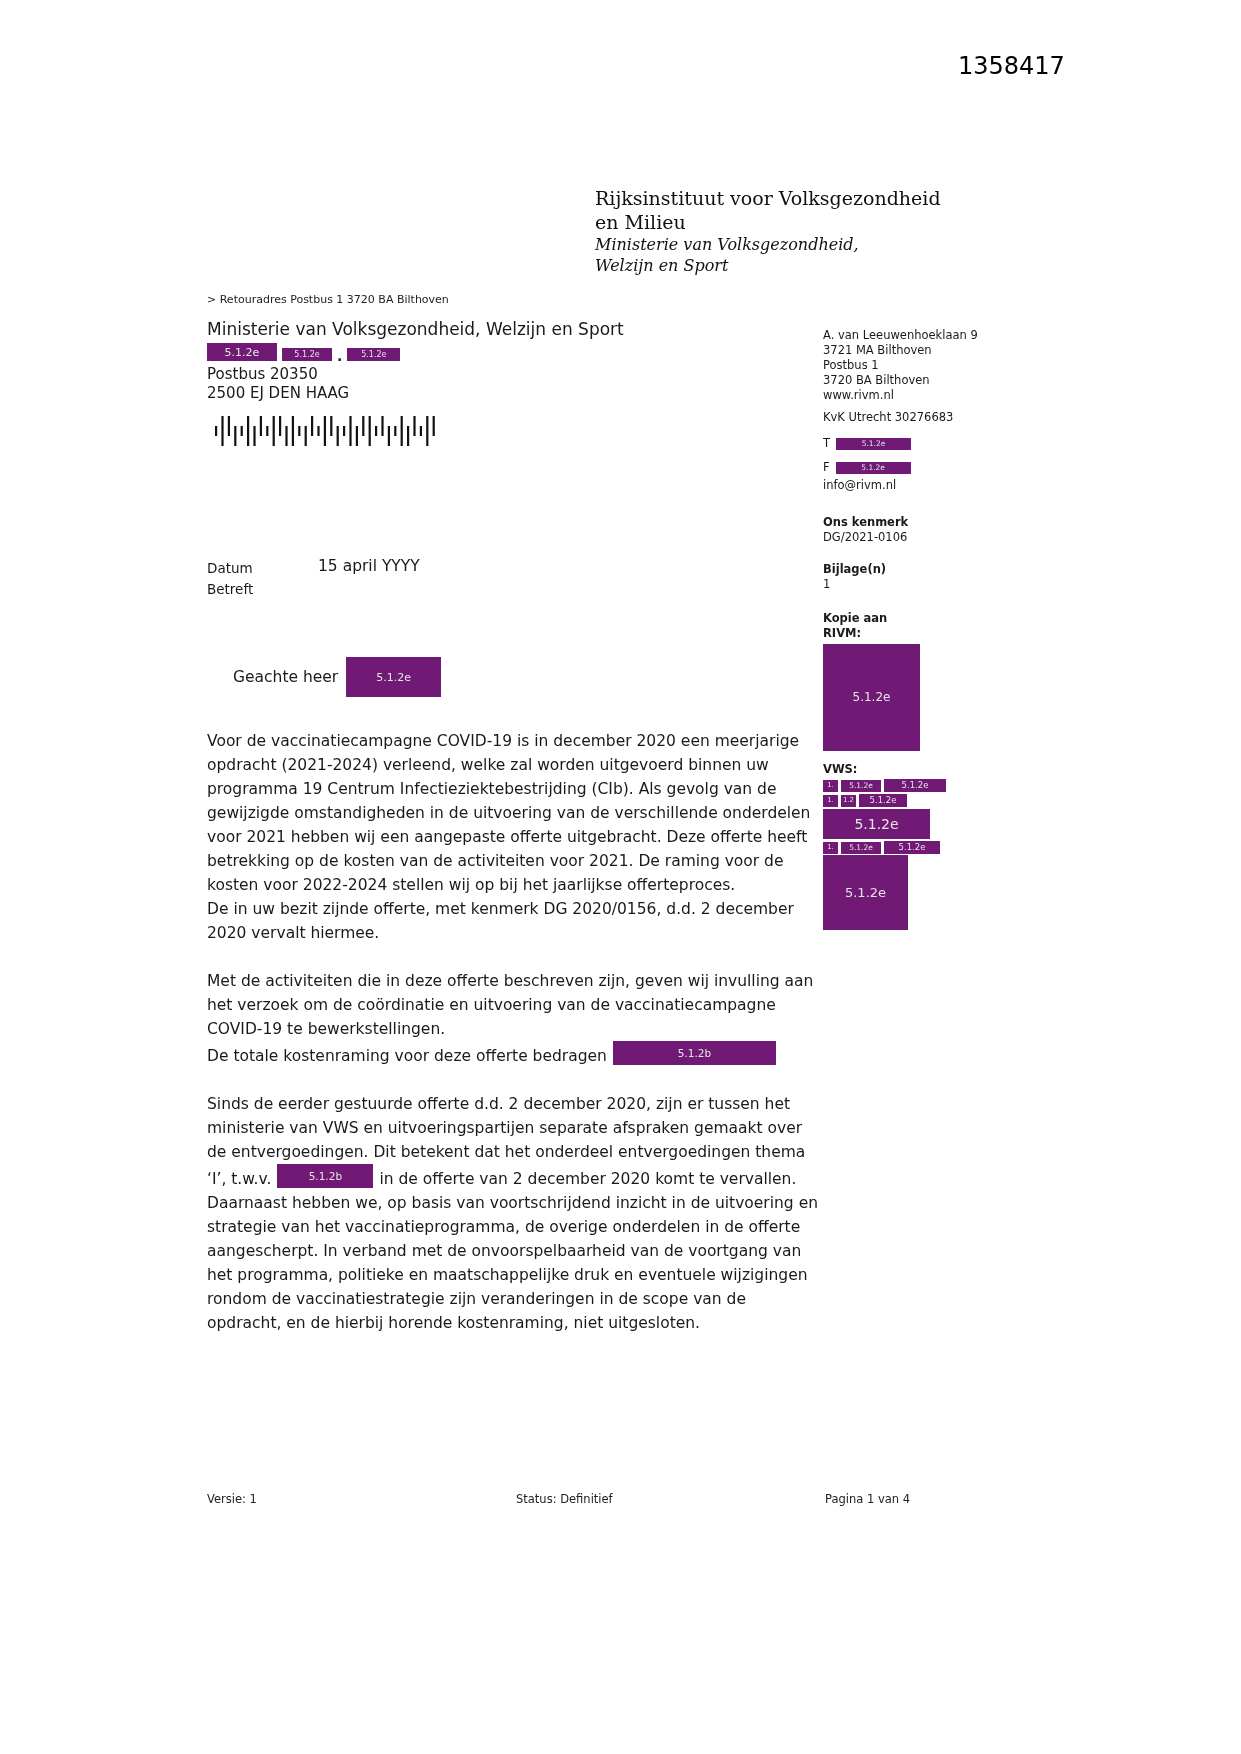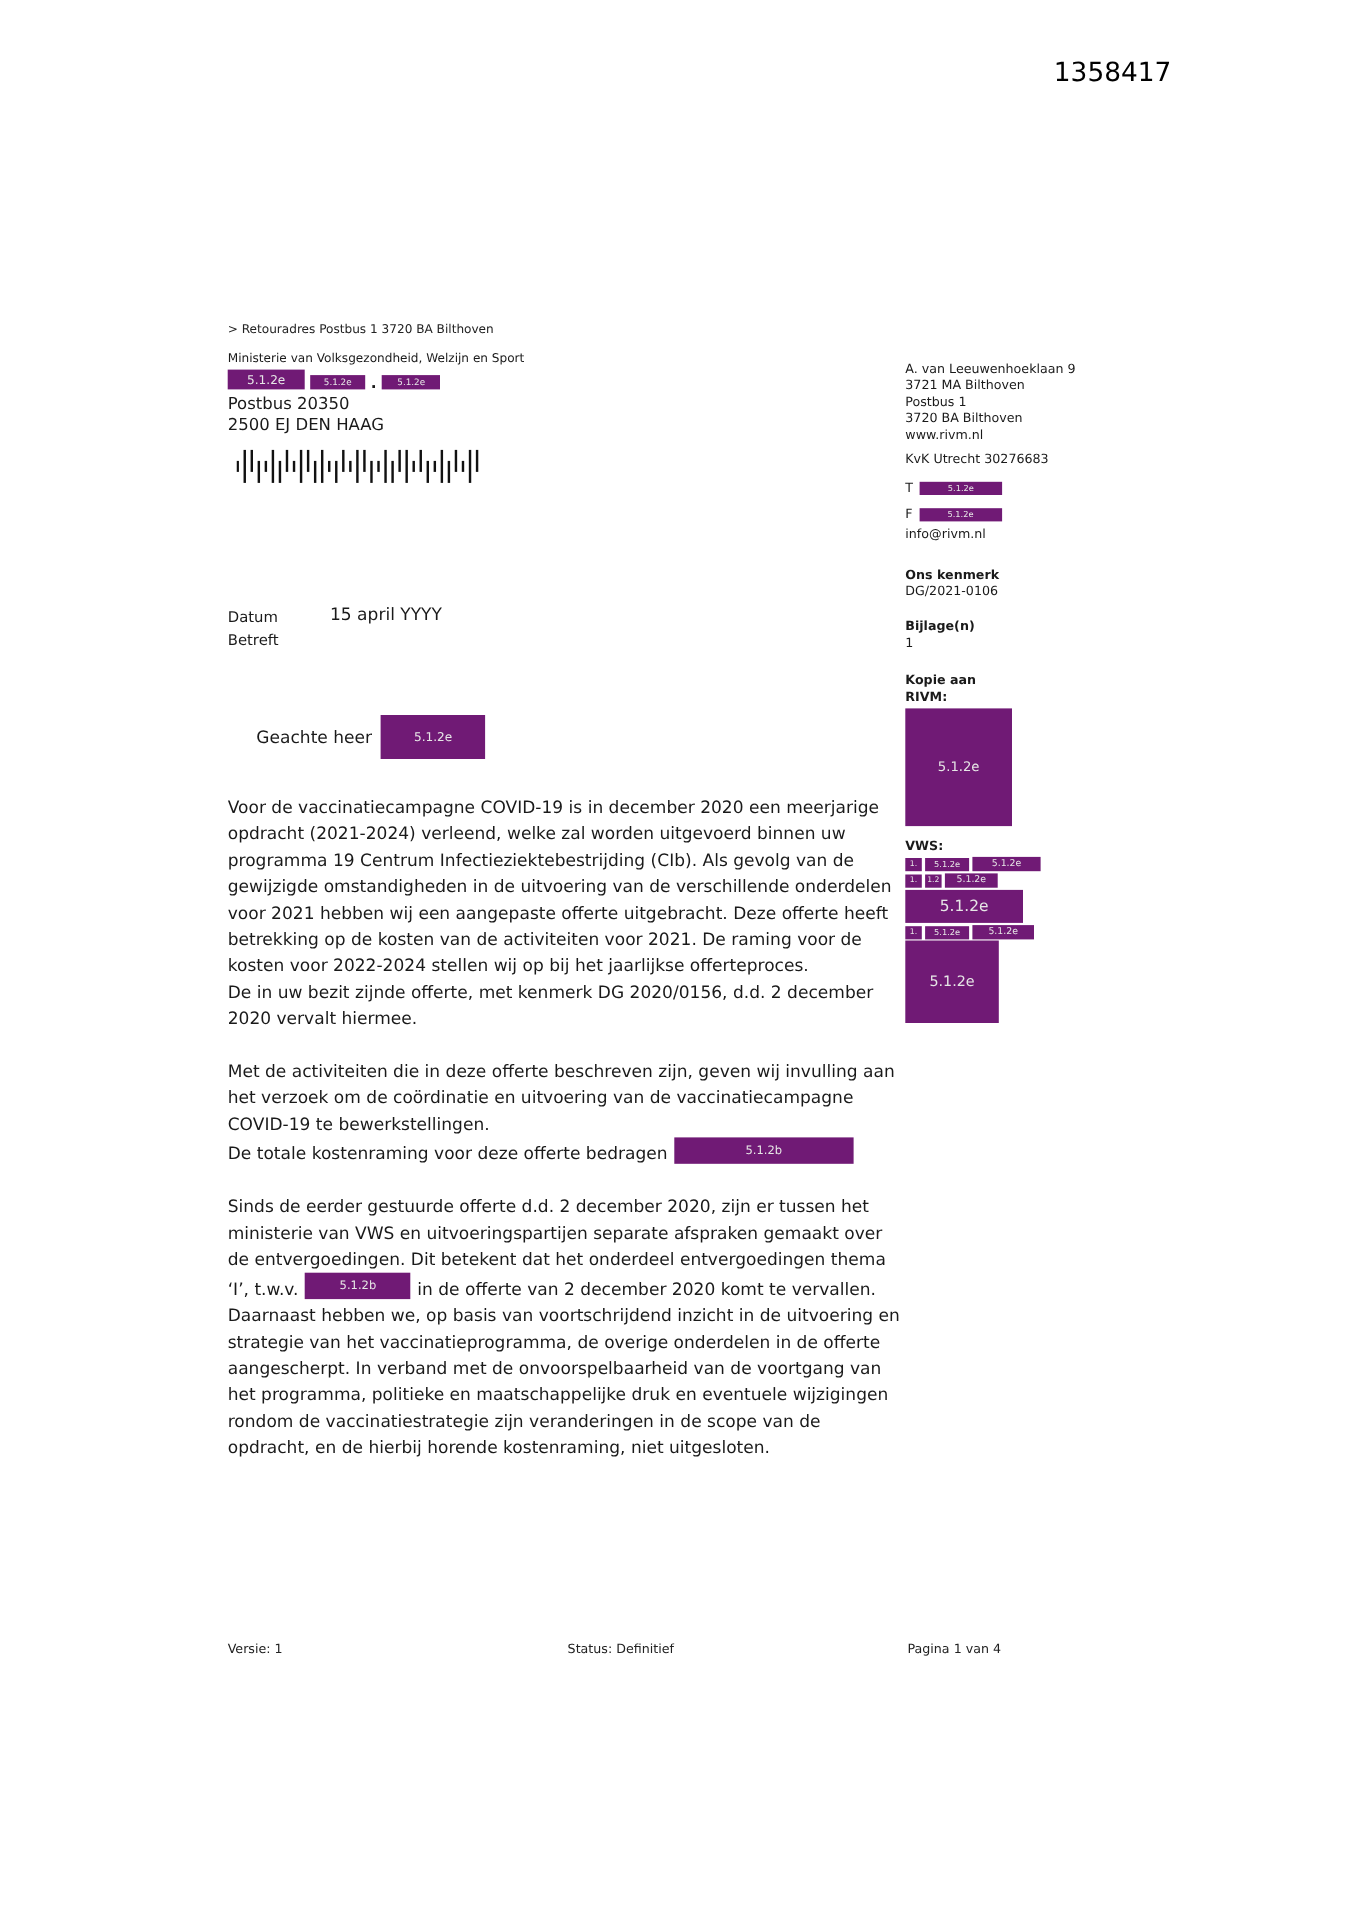--- a/index.html
+++ b/index.html
@@ -7,34 +7,34 @@
         font-family:"DejaVu Sans",sans-serif;color:#1a1a1a;overflow:hidden;}
 
   .doc-number{position:absolute;left:958px;top:52px;font-size:24px;color:#000;}
 
   .letterhead{position:absolute;left:595px;top:186px;}
   .lh-org{font-family:"DejaVu Serif",serif;font-size:19px;line-height:24px;color:#111;}
   .lh-min{font-family:"DejaVu Serif",serif;font-style:italic;font-size:16px;line-height:21px;color:#111;}
 
   .main-col{position:absolute;left:207px;top:293px;width:612px;}
   .retouradres{font-size:11px;color:#222;}
-  .recipient-name{font-size:11px;margin-top:13px;}
+  .recipient-name{font-size:17px;margin-top:13px;}
   .redact-row{display:flex;align-items:flex-end;gap:5px;margin-top:4px;height:18px;}
   .redact{background:#701a75;color:#e6e6e6;display:inline-flex;align-items:center;justify-content:center;}
   .rbox1{width:70px;height:18px;font-size:11px;}
   .rbox2{width:50px;height:13px;font-size:8px;}
   .rbox3{width:53px;height:13px;font-size:8px;}
   .rdot{font-size:14px;font-weight:bold;line-height:10px;}
   .addr-line{font-size:15px;line-height:19px;}
   .addr-line.first{margin-top:4px;}
 
   .kix{margin-top:10px;margin-left:8px;}
 
   .meta{margin-top:104px;font-size:15.5px;}
-  .meta-row{display:flex;line-height:19px;}
+  .meta-row{display:flex;line-height:19px;gap:18px;}
   .meta-label{width:93px;font-size:13.5px;padding-top:2px;}
   .meta-value{flex:1;}
 
   .salutation{margin-top:58px;display:flex;align-items:center;height:40px;margin-left:26px;}
   .salutation-text{font-size:15.5px;}
   .sal-box{width:95px;height:40px;font-size:11px;margin-left:8px;}
 
   .para{font-size:15.5px;line-height:24px;margin-top:32px;}
   .para.gap{margin-top:24px;}
   .inline-redact{display:inline-flex;vertical-align:text-bottom;}
@@ -68,20 +68,26 @@
   .footer .status{position:absolute;left:516px;}
   .footer .pagina{position:absolute;left:825px;}
 </style>
 </head>
 <body>
 
 <div class="page">
 
   <div class="doc-number">1358417</div>
 
+  <div class="letterhead">
+    <div class="lh-org">Rijksinstituut voor Volksgezondheid</div>
+    <div class="lh-org">en Milieu</div>
+    <div class="lh-min">Ministerie van Volksgezondheid,</div>
+    <div class="lh-min">Welzijn en Sport</div>
+  </div>
 
   <div class="main-col">
     <div class="retouradres">&gt; Retouradres Postbus 1 3720 BA Bilthoven</div>
     <div class="recipient-name">Ministerie van Volksgezondheid, Welzijn en Sport</div>
     <div class="redact-row">
       <span class="redact rbox1">5.1.2e</span>
       <span class="redact rbox2">5.1.2e</span>
       <span class="rdot">.</span>
       <span class="redact rbox3">5.1.2e</span>
     </div>

